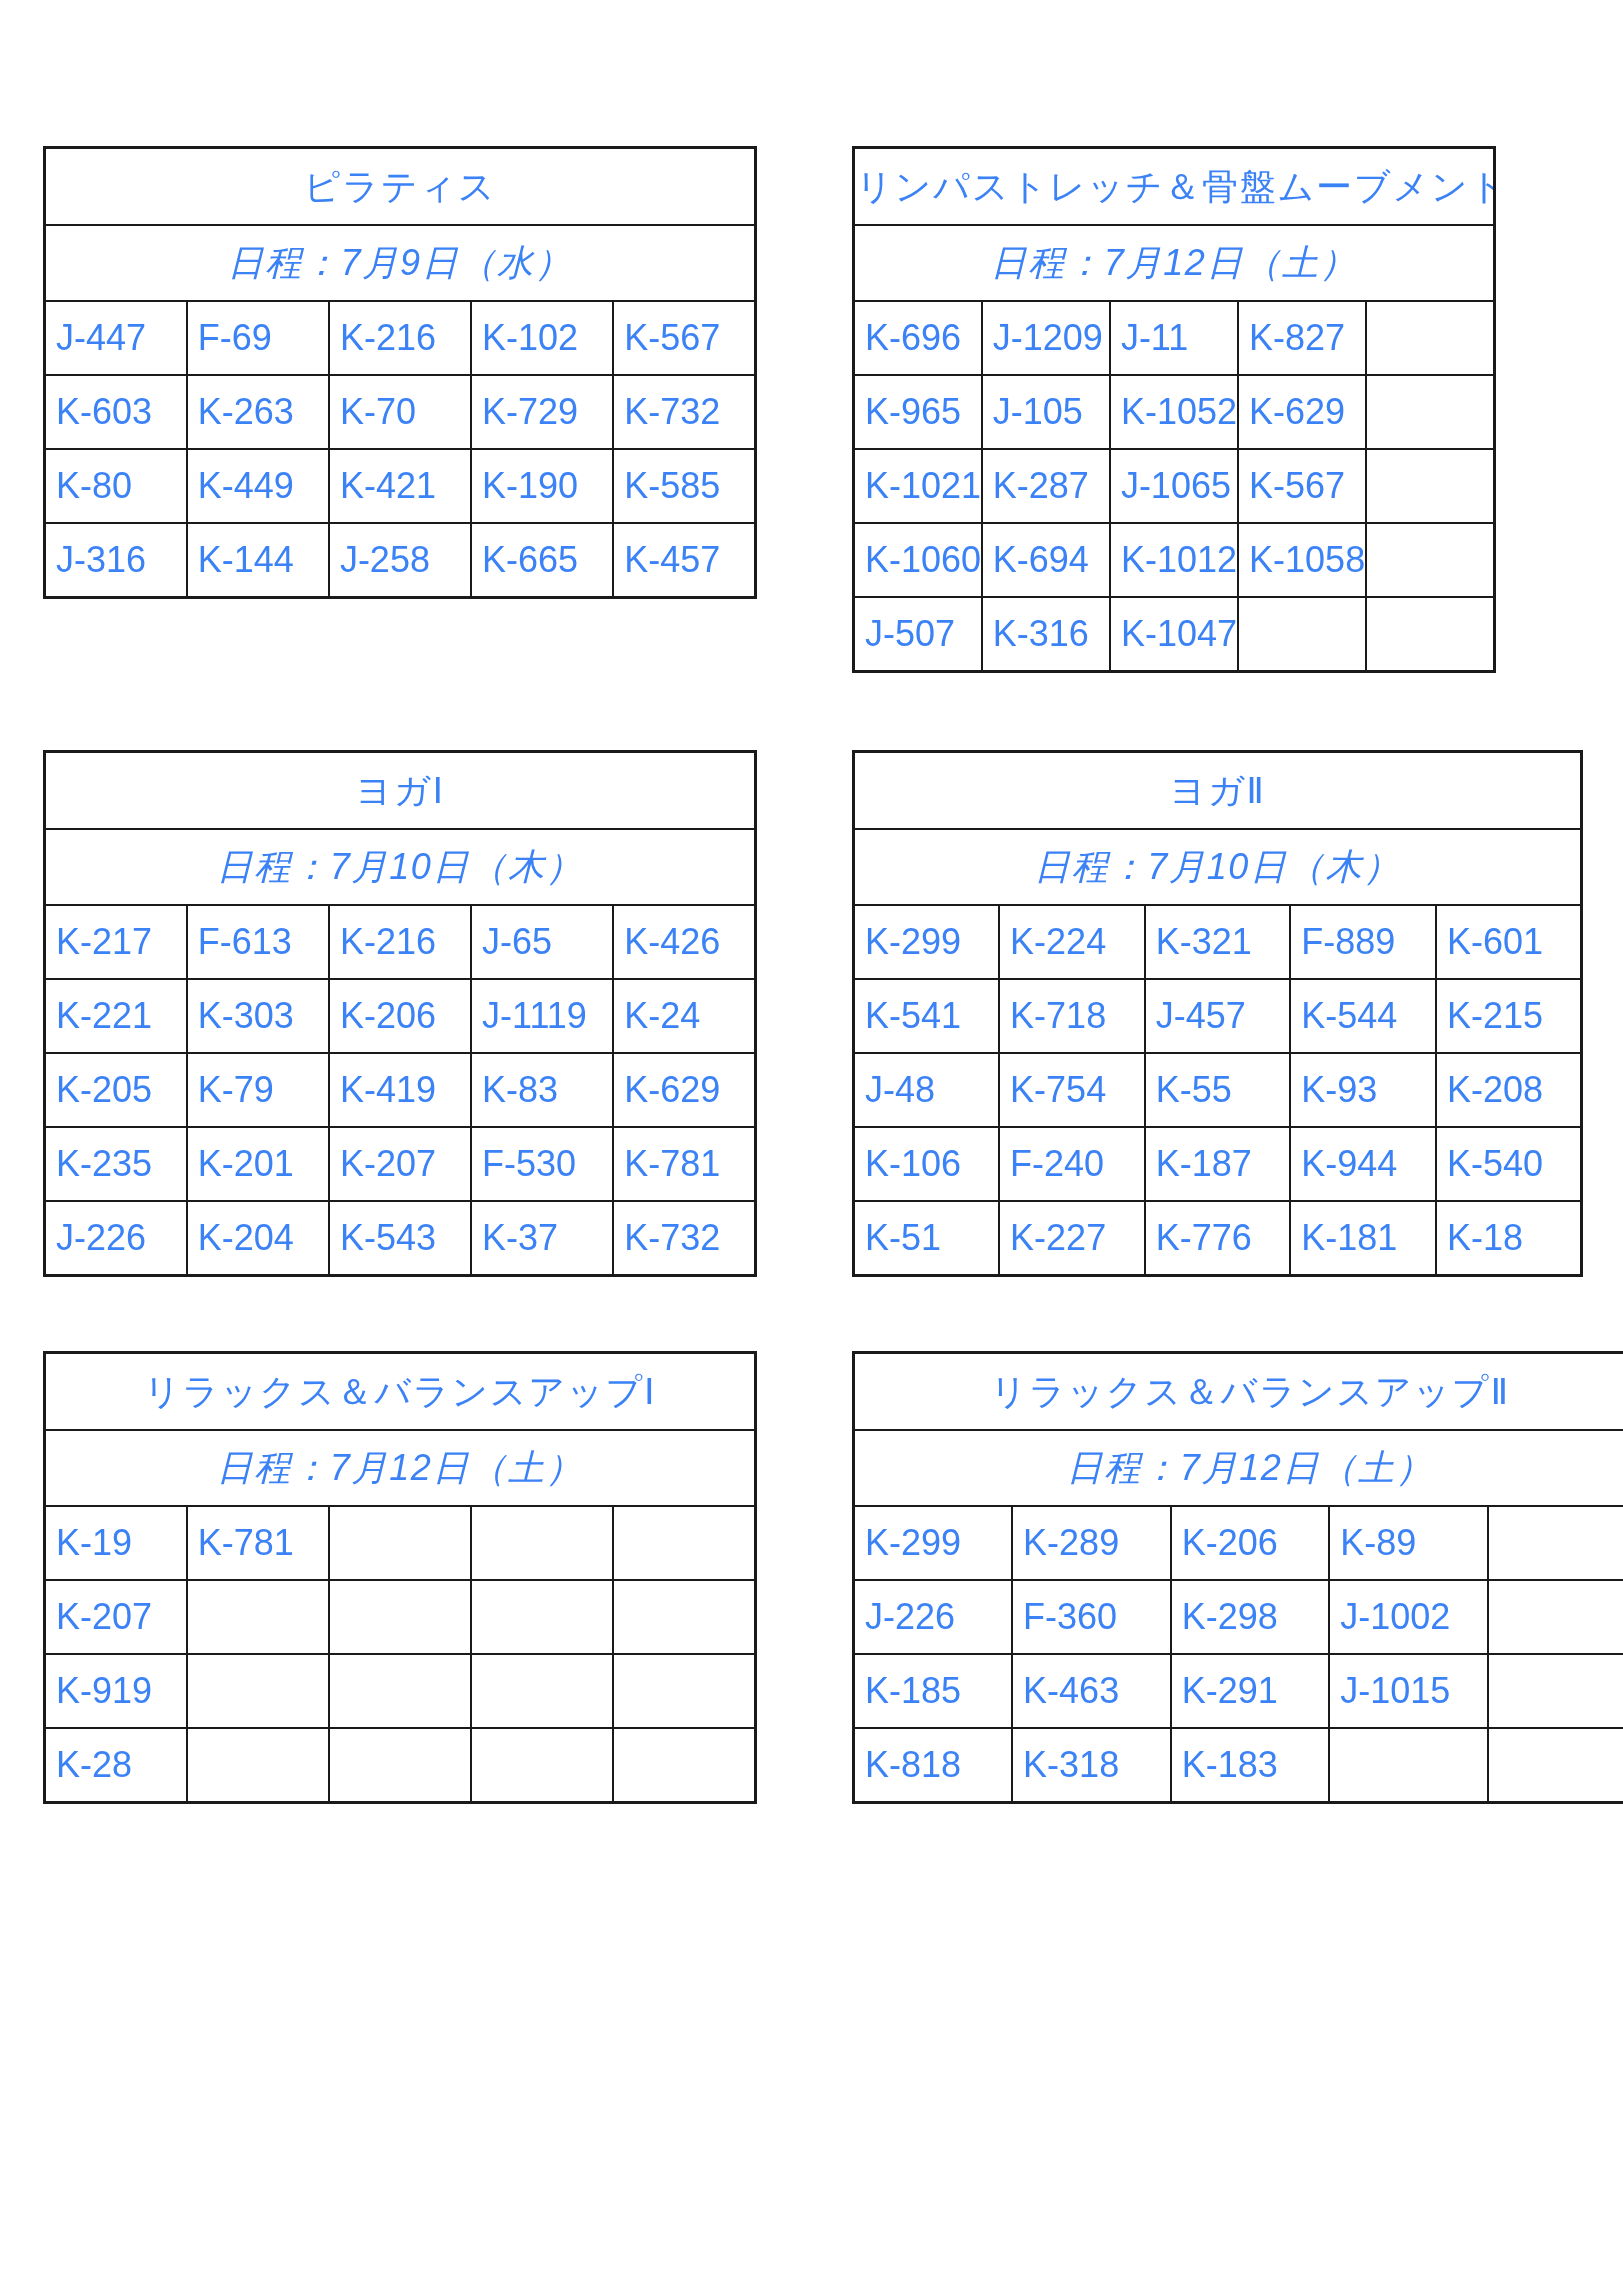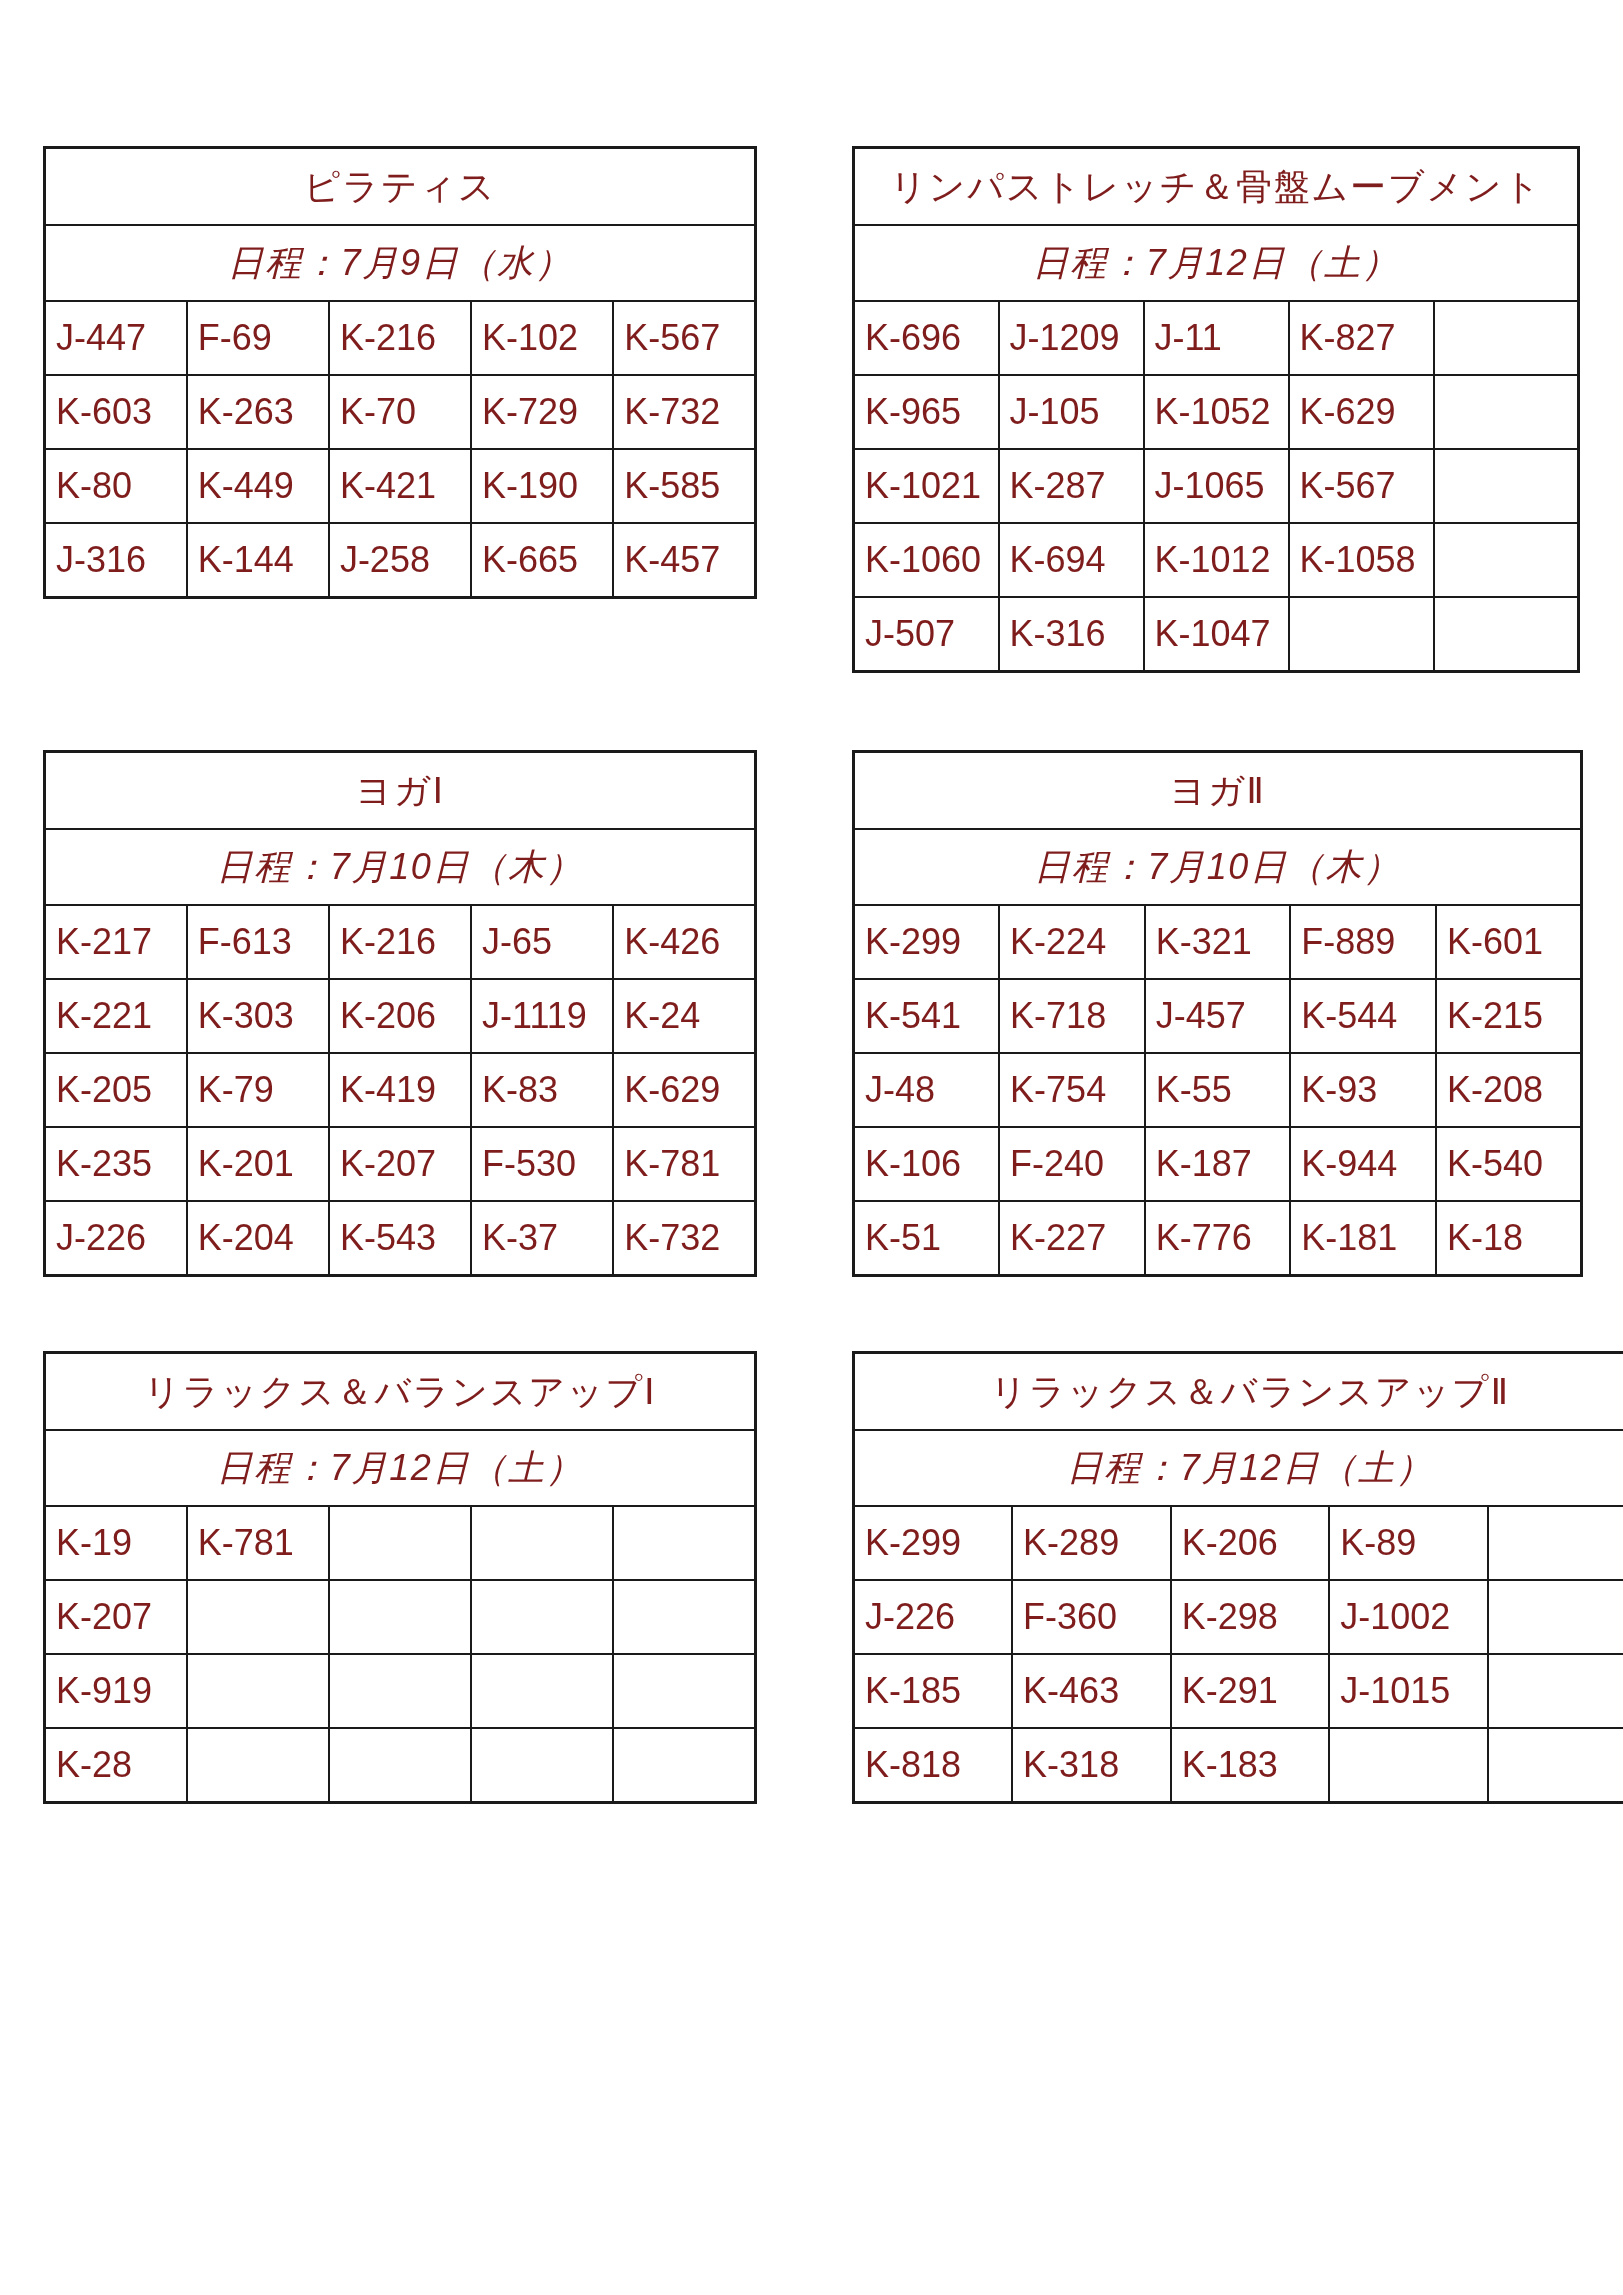--- a/index.html
+++ b/index.html
@@ -6,21 +6,21 @@
     margin: 0;
     padding: 0;
     background: #ffffff;
   }
   .sheet {
     position: relative;
     width: 1623px;
     height: 2295px;
     background: #ffffff;
     font-family: "Liberation Sans", "DejaVu Sans", sans-serif;
-    color: #7f1d1d;
+    color: #3b82f6;
   }
   table.sched {
     position: absolute;
     border-collapse: collapse;
     table-layout: fixed;
     background: #ffffff;
     border: 3.4px solid #1a1a1a;
   }
   table.sched td {
     border: 2.5px solid #1a1a1a;
@@ -42,21 +42,21 @@
     letter-spacing: 1.7px;
     font-style: italic;
   }
   td.cell {
     height: 72px;
     text-align: left;
     vertical-align: middle;
     padding: 0 3.4px 0 10px;
   }
   #t1 { left: 43px;   top: 146px;  width: 714px; }
-  #t2 { left: 852px; top: 146px;  width: 728px; }
+  #t2 { left: 852px; top: 146px;  width: 644px; }
   #t3 { left: 43px;   top: 750px;  width: 714px; }
   #t4 { left: 852px; top: 750px;  width: 731px; }
   #t5 { left: 43px;   top: 1351px; width: 714px; }
   #t6 { left: 852px; top: 1351px; width: 796px; padding-left: 13px; }
 </style>
 </head>
 <body>
 
 <div class="sheet">
 

